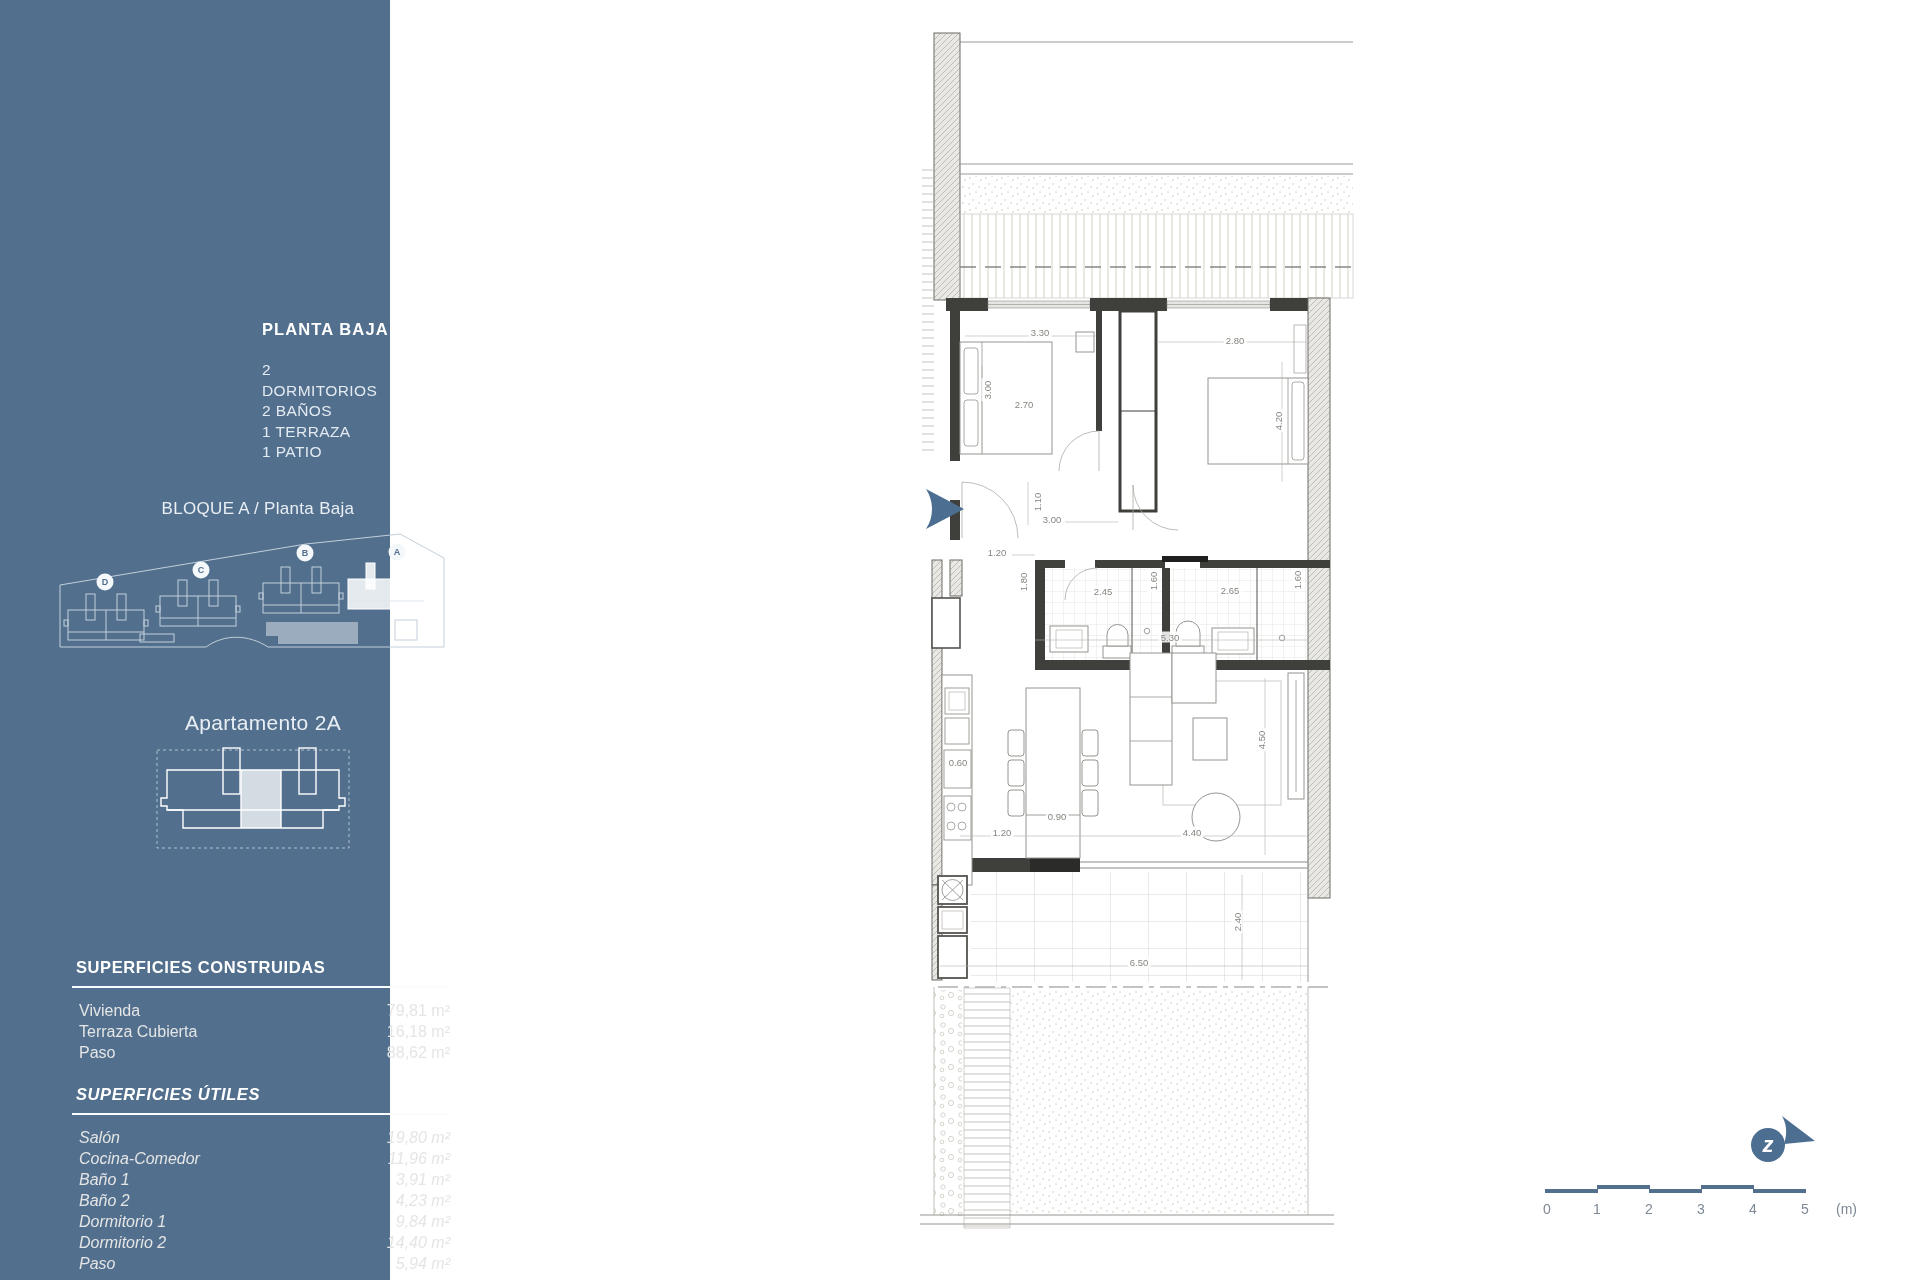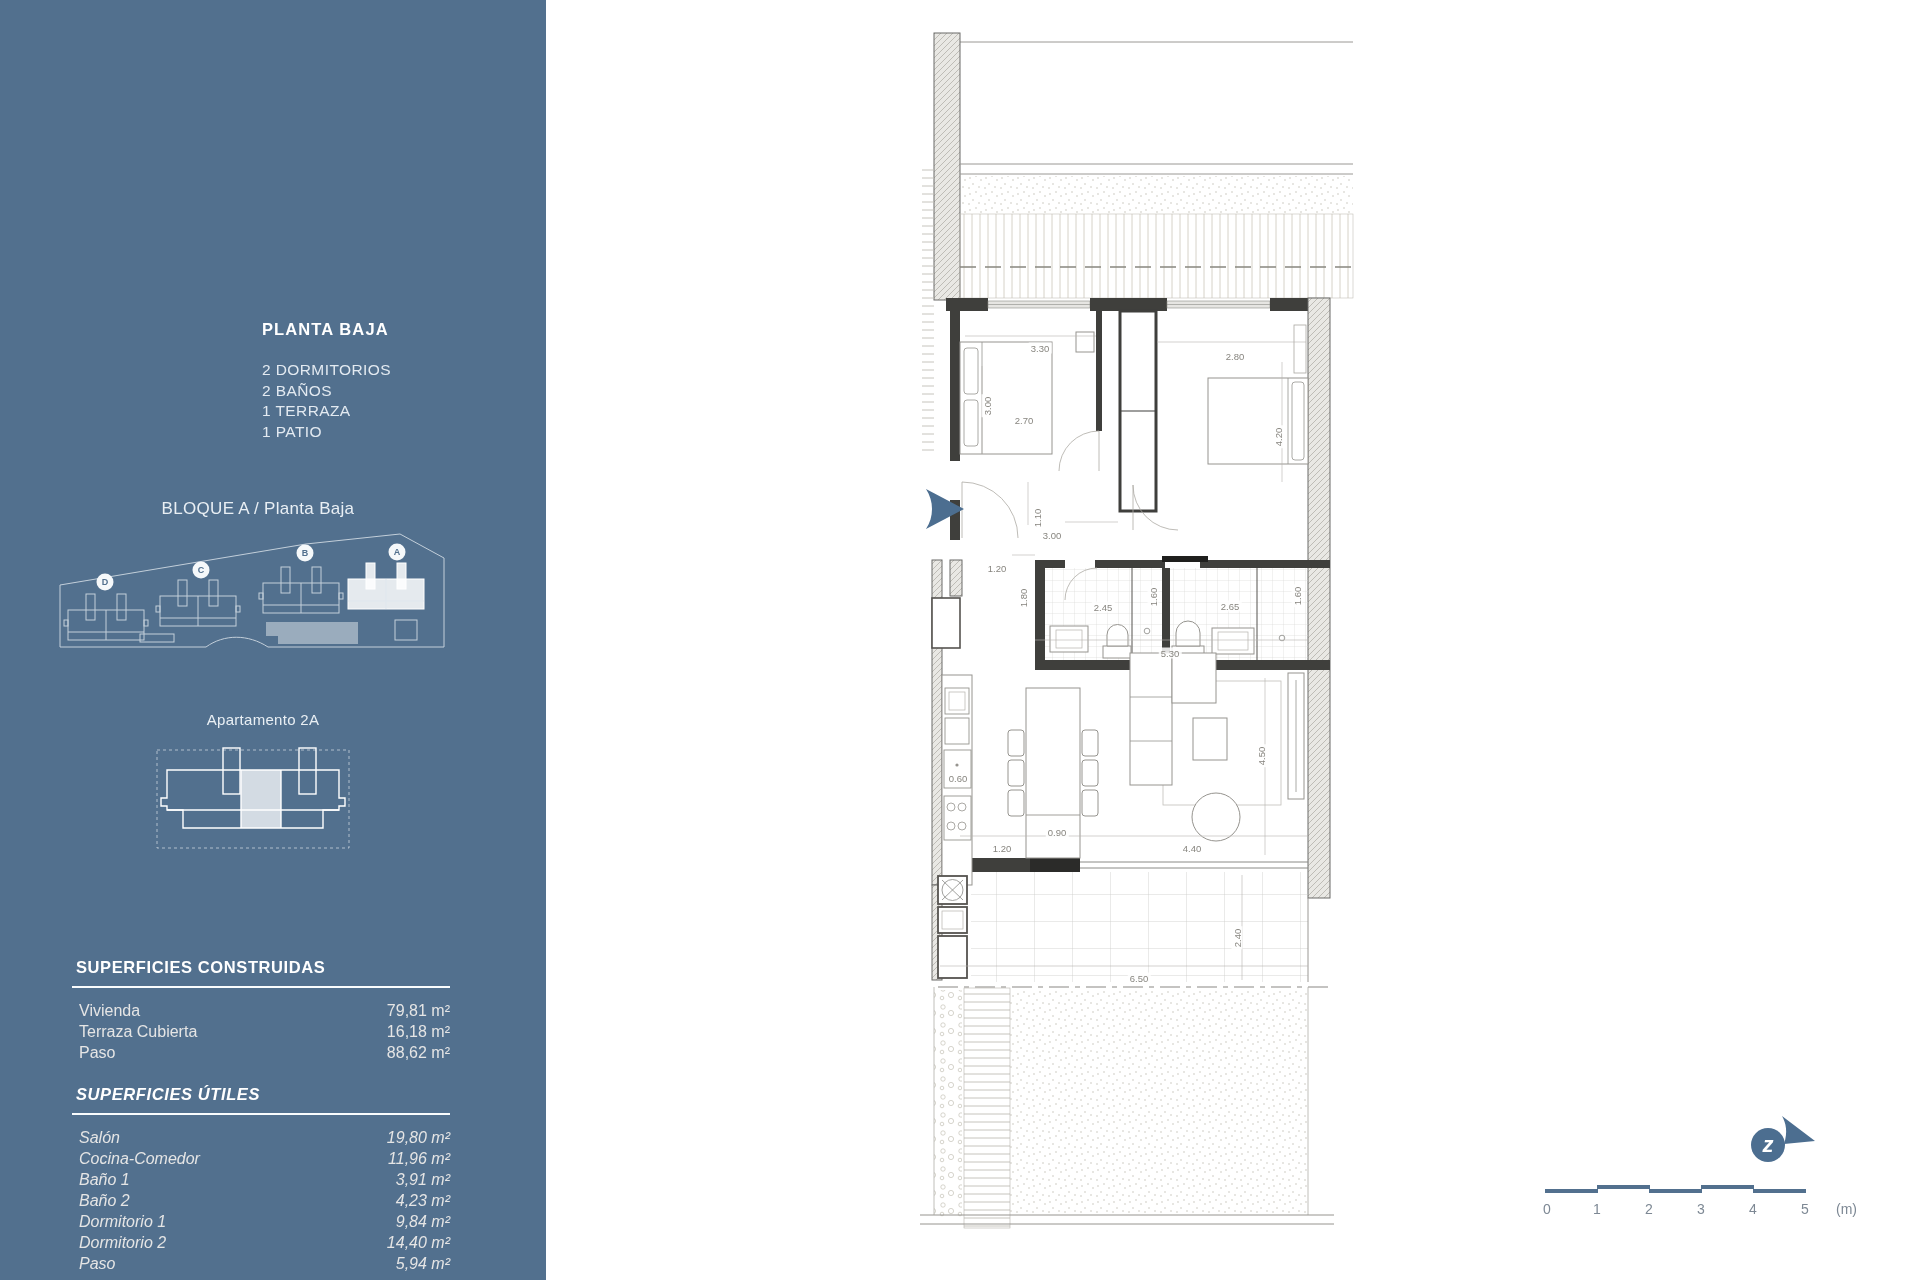--- a/index.html
+++ b/index.html
@@ -4,42 +4,42 @@
 <style>
   :root{ --sidebar-bg:#52708E; --accent:#4C6E90; }
   *{box-sizing:border-box;}
   html,body{margin:0;padding:0;}
   body{
     width:1920px;height:1280px;position:relative;background:#fff;
     font-family:"Liberation Sans",sans-serif;overflow:hidden;color:#333;
   }
 
   
-  #sidebar{position:absolute;left:0;top:0;width:546px;height:1280px;background:var(--sidebar-bg);}
+  #sidebar{position:absolute;left:0;top:0;width:390px;height:1280px;background:var(--sidebar-bg);}
   #plan-title{position:absolute;left:262px;top:320px;margin:0;font-size:16.5px;font-weight:bold;
     letter-spacing:1.1px;color:#ffffff;}
   #features{position:absolute;left:262px;top:360px;font-size:15.5px;line-height:20.5px;
     color:#e3eaf1;letter-spacing:.4px;}
   #block-label{position:absolute;left:38px;width:440px;top:499px;text-align:center;
     font-size:17px;color:#e9eff4;letter-spacing:.3px;}
   #apartment-label{position:absolute;left:48px;width:430px;top:711px;text-align:center;
-    font-size:15px;color:#e9eff4;letter-spacing:.3px;}
+    font-size:21px;color:#e9eff4;letter-spacing:.3px;}
   #siteplan{position:absolute;left:48px;top:530px;}
   #aptplan{position:absolute;left:153px;top:740px;}
   .s-table{position:absolute;left:72px;width:378px;color:#eef2f6;}
   .s-table h2{margin:4px;font-size:16.5px;font-weight:600;letter-spacing:.6px;color:#fff;}
   .s-table hr{border:none;border-top:2px solid #fafcfd;margin:9px 0 12px 0;}
   .s-row{display:flex;justify-content:space-between;font-size:16px;line-height:21px;color:#e5e5e5;margin-left:7px;}
   #table-construidas{top:954px;}
   #table-utiles{top:1081px;font-style:italic;}
 
   
   #plan{position:absolute;left:920px;top:30px;width:450px;height:1205px;}
   #plan svg{position:absolute;left:0;top:0;}
-  #dims{position:absolute;left:0;top:16px;width:450px;height:1205px;pointer-events:none;}
+  #dims{position:absolute;left:0;top:0;width:450px;height:1205px;pointer-events:none;}
   .dim{position:absolute;font-size:9.5px;color:#87857f;background:rgba(255,255,255,.85);
     padding:0 2px;transform:translate(-50%,-50%);white-space:nowrap;}
   .dim.rot{transform:translate(-50%,-50%) rotate(-90deg);}
 
   
   #scalebar{position:absolute;left:1545px;top:1185px;width:320px;height:45px;}
   .sb-seg{position:absolute;width:53px;height:4px;background:var(--sidebar-bg);}
   .sb-tick{position:absolute;top:16px;font-size:14px;color:#7d8894;transform:translateX(-50%);}
   .sb-unit{position:absolute;top:16px;left:291px;font-size:14px;color:#7d8894;}
   #logo{position:absolute;left:1742px;top:1112px;}

